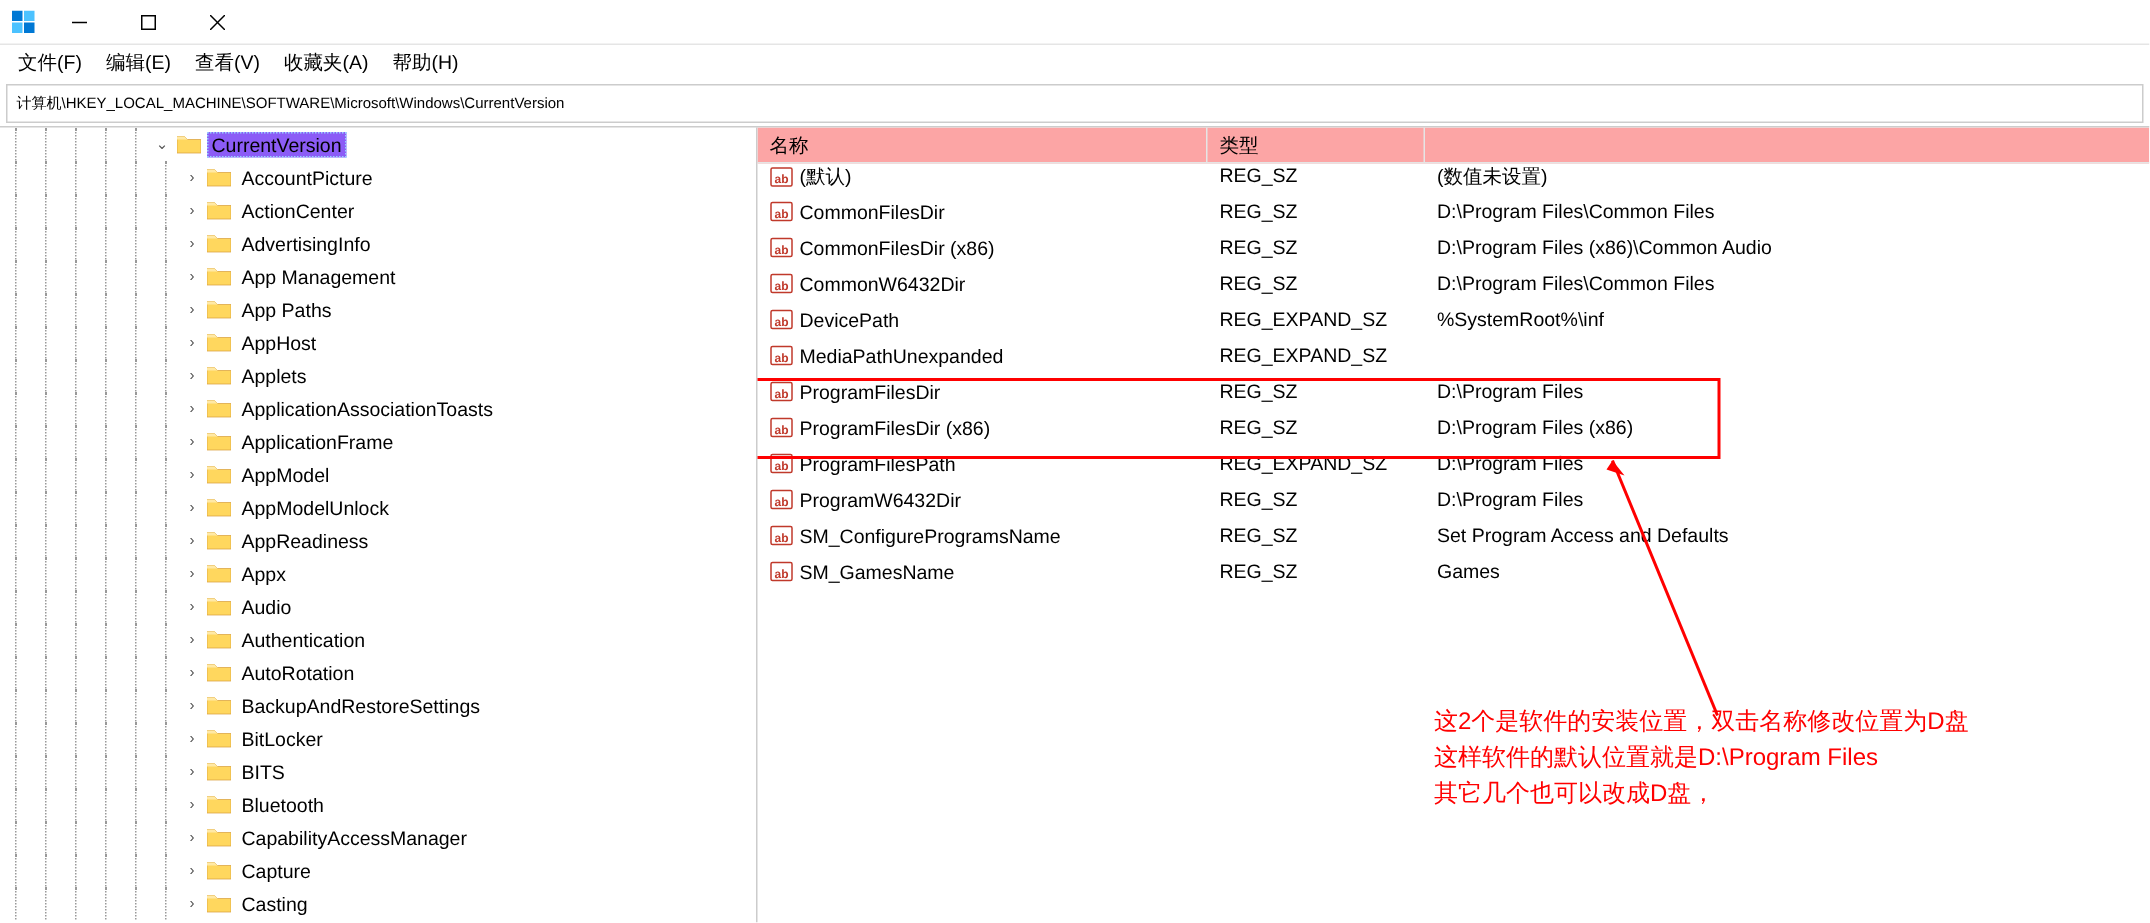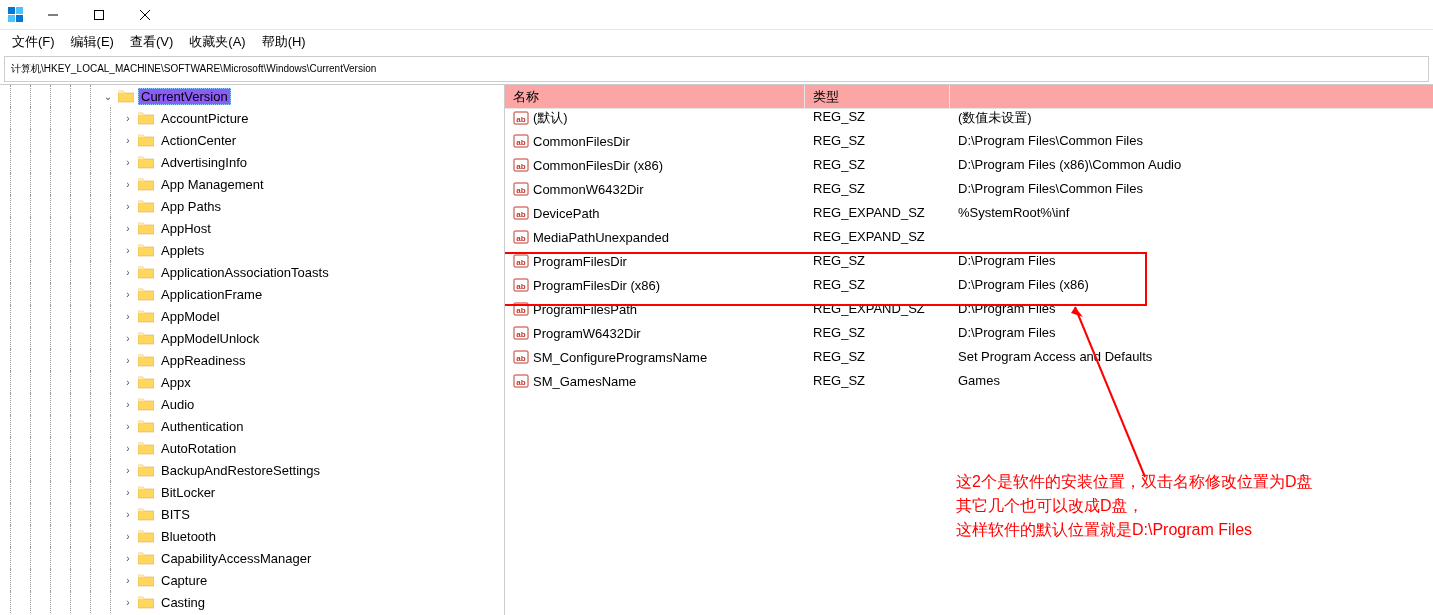--- a/index.html
+++ b/index.html
@@ -650,18 +650,18 @@
 
     <div class="highlight-box" style="left:-6px; top:167px; width:648px; height:54px;"></div>
 
     <svg class="annotation-arrow" style="left:560px; top:212px; width:100px; height:190px;">
       <line x1="10" y1="10" x2="80" y2="180" stroke="#ff0000" stroke-width="2"></line>
       <polygon points="10,10 18,20 6,16" fill="#ff0000"></polygon>
     </svg>
 
     <div class="annotation-text" style="left:415px; top:385px;margin-left:36px;">
       <div>这2个是软件的安装位置，双击名称修改位置为D盘</div>
+      <div>这样软件的默认位置就是D:\Program Files</div>
       <div>其它几个也可以改成D盘，</div>
-      <div>这样软件的默认位置就是D:\Program Files</div>
     </div>
   </div>
 
 </div>
 
 </body></html>

